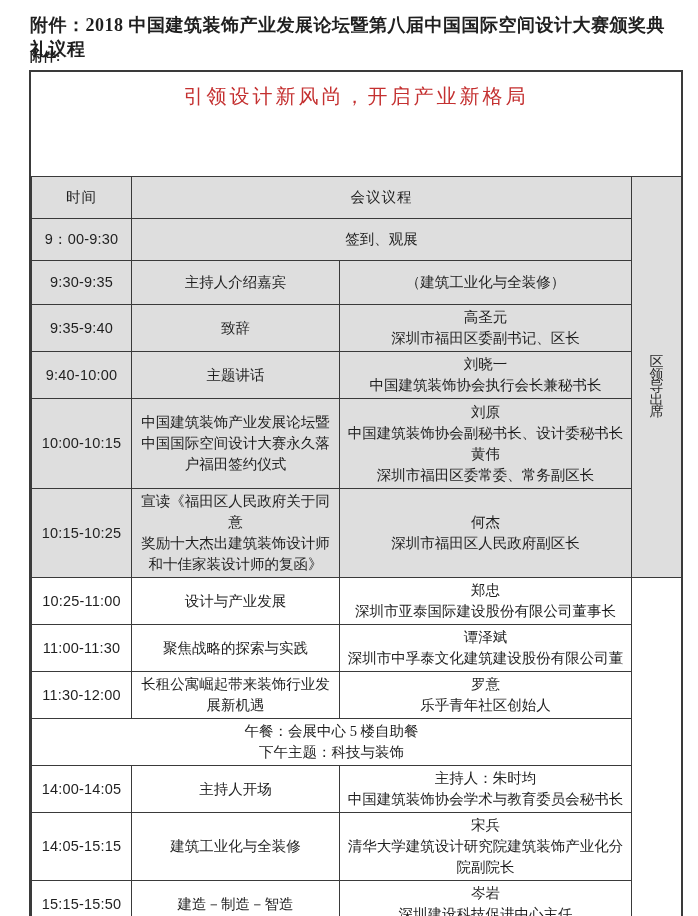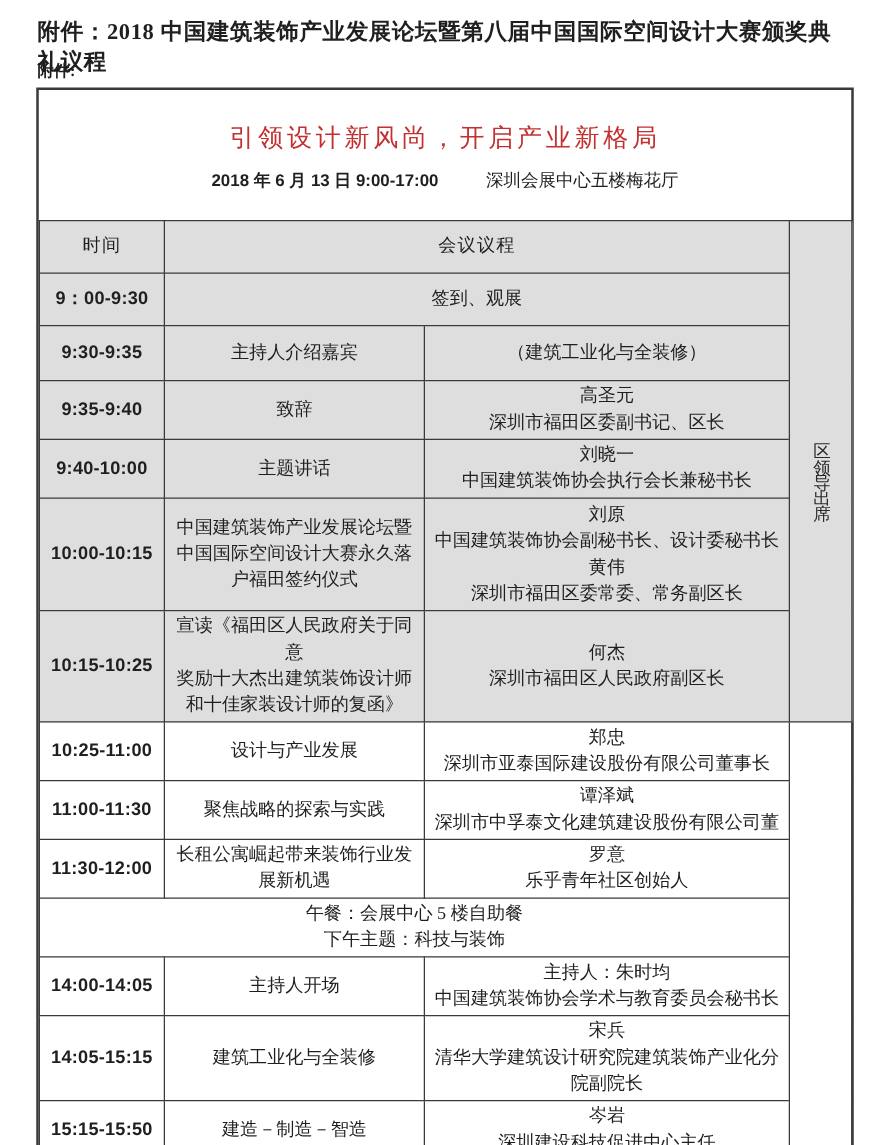--- a/index.html
+++ b/index.html
@@ -37,21 +37,21 @@
     left: 29px;
     width: 650px;
     border: 2px solid #3a3a3a;
     background: #ffffff;
   }
   .title-area {
     height: 104px;
     text-align: center;
   }
   .slogan {
-    padding-top: 25px;
+    padding-top: 11px;
     font-size: 20px;
     letter-spacing: 3px;
     color: #c43030;
   }
   .forum {
     margin-top: 15px;
     font-size: 16px;
     letter-spacing: 2.5px;
     color: #262626;
   }
@@ -77,21 +77,21 @@
     border: 1px solid #3a3a3a;
     text-align: center;
     vertical-align: middle;
     font-size: 14.5px;
     padding: 2px 4px;
     line-height: 21px;
   }
   .gray td, td.gray { background: #dedede; }
   td.time {
     font-family: "Liberation Sans", sans-serif;
-    font-weight: bold;
+    font-weight: normal;
     font-size: 13px;
     letter-spacing: 0.2px;
   }
   td.hdr { font-size: 15px; letter-spacing: 1px; }
   .ml { white-space: pre-line; }
   td.left {
     text-align: left;
     padding-left: 9px;
     padding-right: 6px;
     line-height: 22px;
@@ -109,23 +109,20 @@
 </head>
 <body>
 
 <div class="att-line">附件：2018 中国建筑装饰产业发展论坛暨第八届中国国际空间设计大赛颁奖典礼议程</div>
 <div class="att-label">附件:</div>
 
 <div class="doc-box">
 
   <div class="title-area">
     <div class="slogan">引领设计新风尚，开启产业新格局</div>
-    <div class="dateline">
-      <span class="date">2018 年 6 月 13 日 9:00-17:00</span><span class="venue">深圳会展中心五楼梅花厅</span>
-    </div>
   </div>
 
   <table class="agenda">
     <colgroup>
       <col style="width:100px">
         <col style="width:208px">
         <col style="width:292px">
         <col style="width:50px">
     </colgroup>
     <tbody>

